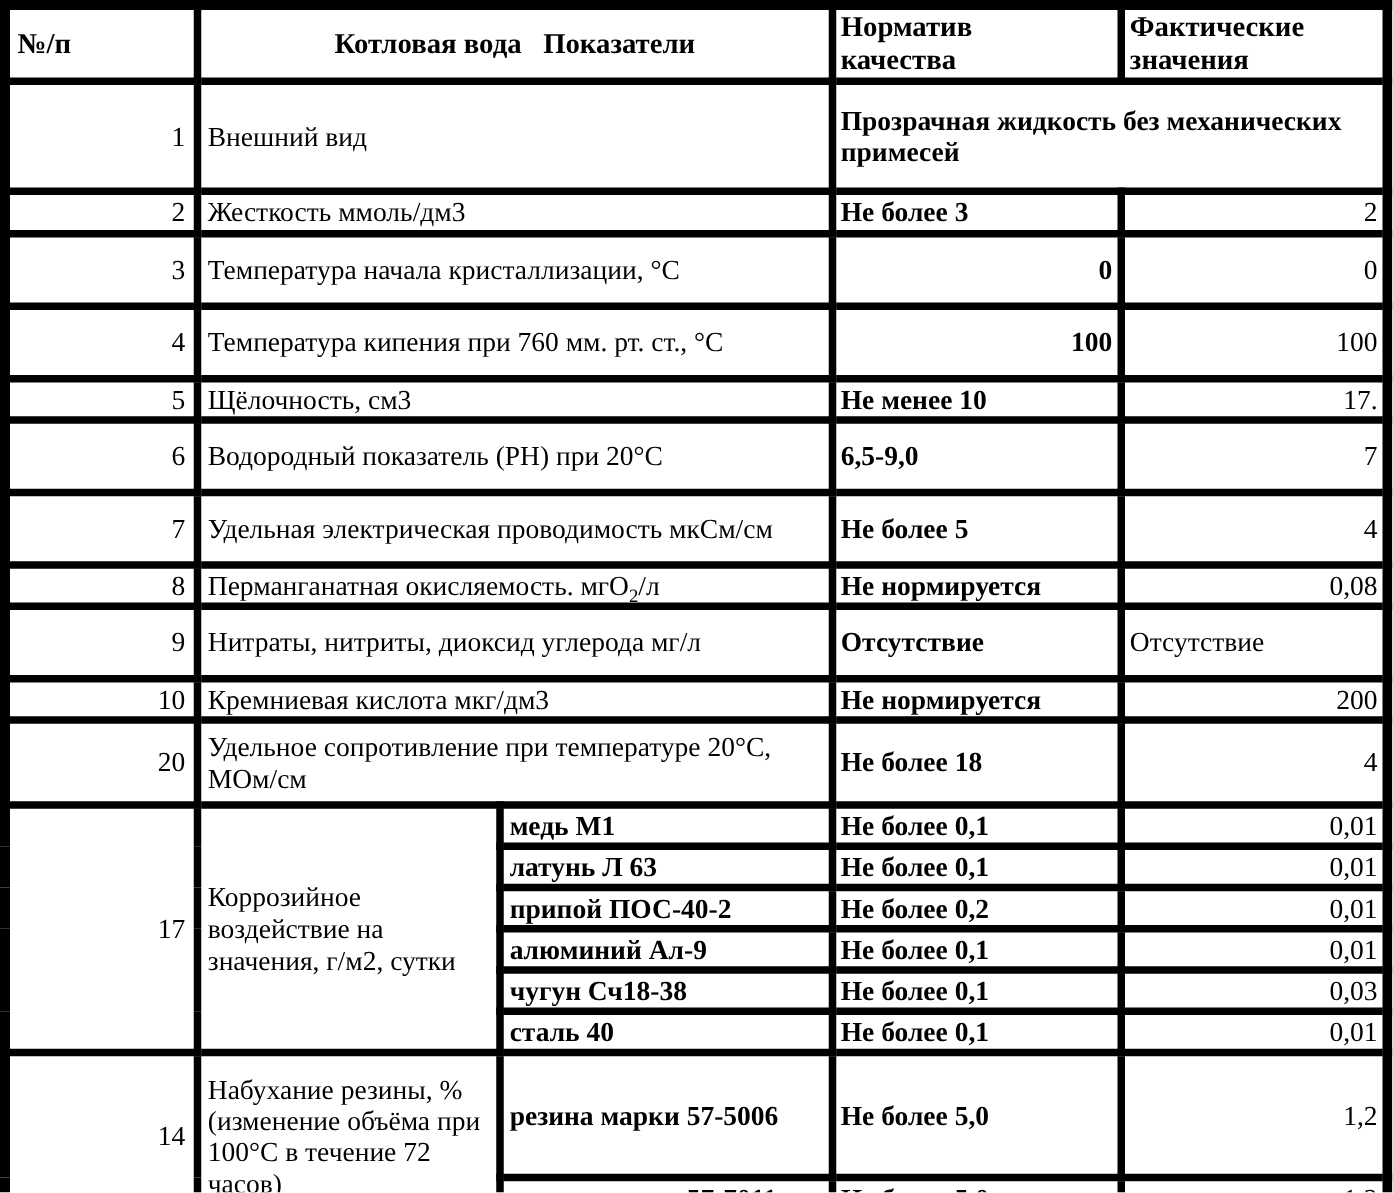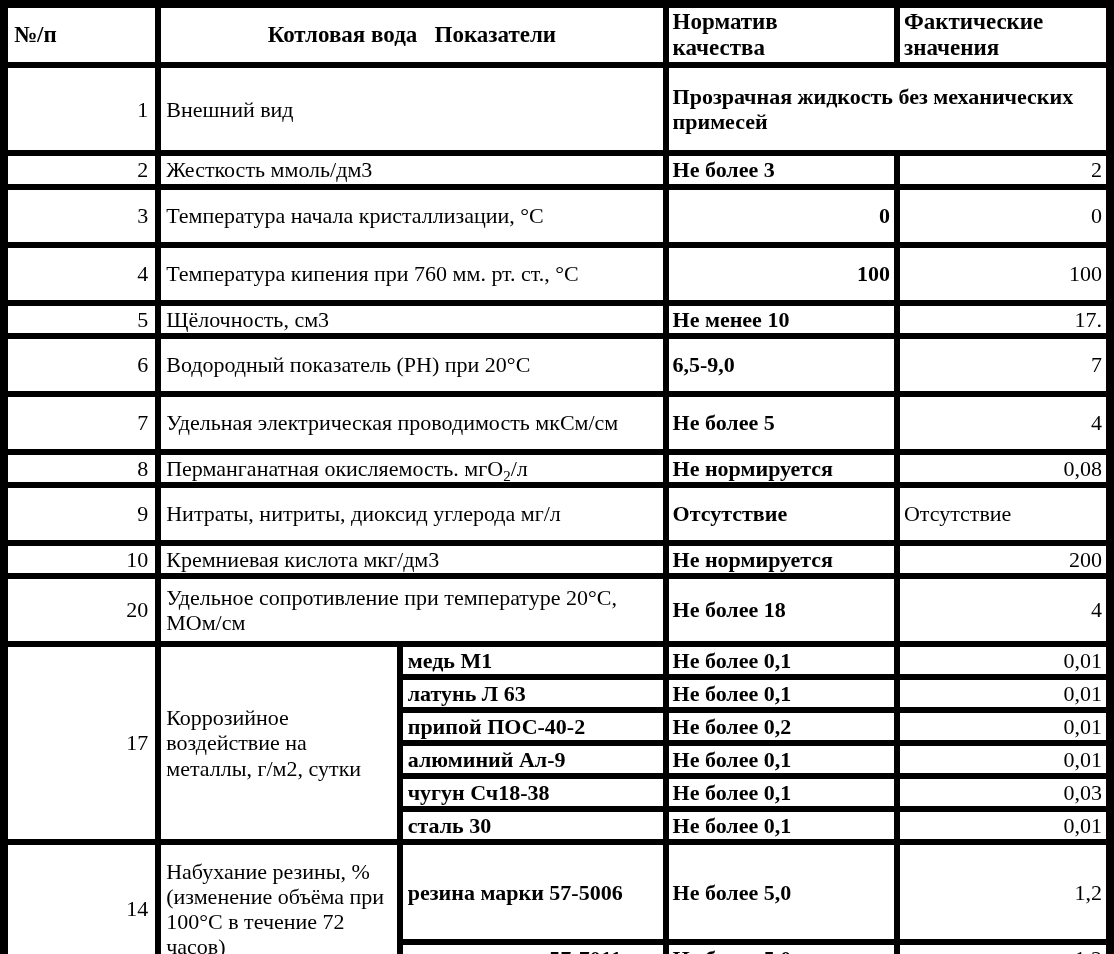--- a/index.html
+++ b/index.html
@@ -143,21 +143,21 @@
 
     <tr class="h-r11">
       <td class="num-cell">20</td>
       <td class="ind-cell" colspan="2">Удельное сопротивление при температуре 20°С, МОм/см</td>
       <td class="norm-cell">Не более 18</td>
       <td class="fact-cell">4</td>
     </tr>
 
     <tr class="h-sub">
       <td class="num-cell" rowspan="6">17</td>
-      <td class="ind-cell" rowspan="6">Коррозийное воздействие на металлы, г/м2, сутки</td>
+      <td class="ind-cell" rowspan="6">Коррозийное воздействие на значения, г/м2, сутки</td>
       <td class="sub-cell">медь М1</td>
       <td class="norm-cell">Не более 0,1</td>
       <td class="fact-cell">0,01</td>
     </tr>
     <tr class="h-sub">
       <td class="sub-cell">латунь Л 63</td>
       <td class="norm-cell">Не более 0,1</td>
       <td class="fact-cell">0,01</td>
     </tr>
     <tr class="h-sub">
@@ -169,21 +169,21 @@
       <td class="sub-cell">алюминий Ал-9</td>
       <td class="norm-cell">Не более 0,1</td>
       <td class="fact-cell">0,01</td>
     </tr>
     <tr class="h-sub">
       <td class="sub-cell">чугун Сч18-38</td>
       <td class="norm-cell">Не более 0,1</td>
       <td class="fact-cell">0,03</td>
     </tr>
     <tr class="h-sub">
-      <td class="sub-cell">сталь 30</td>
+      <td class="sub-cell">сталь 40</td>
       <td class="norm-cell">Не более 0,1</td>
       <td class="fact-cell">0,01</td>
     </tr>
 
     <tr class="h-r14a">
       <td class="num-cell" rowspan="2">14</td>
       <td class="ind-cell" rowspan="2">Набухание резины, % (изменение объёма при 100°С в течение 72 часов)</td>
       <td class="sub-cell">резина марки 57-5006</td>
       <td class="norm-cell">Не более 5,0</td>
       <td class="fact-cell">1,2</td>

